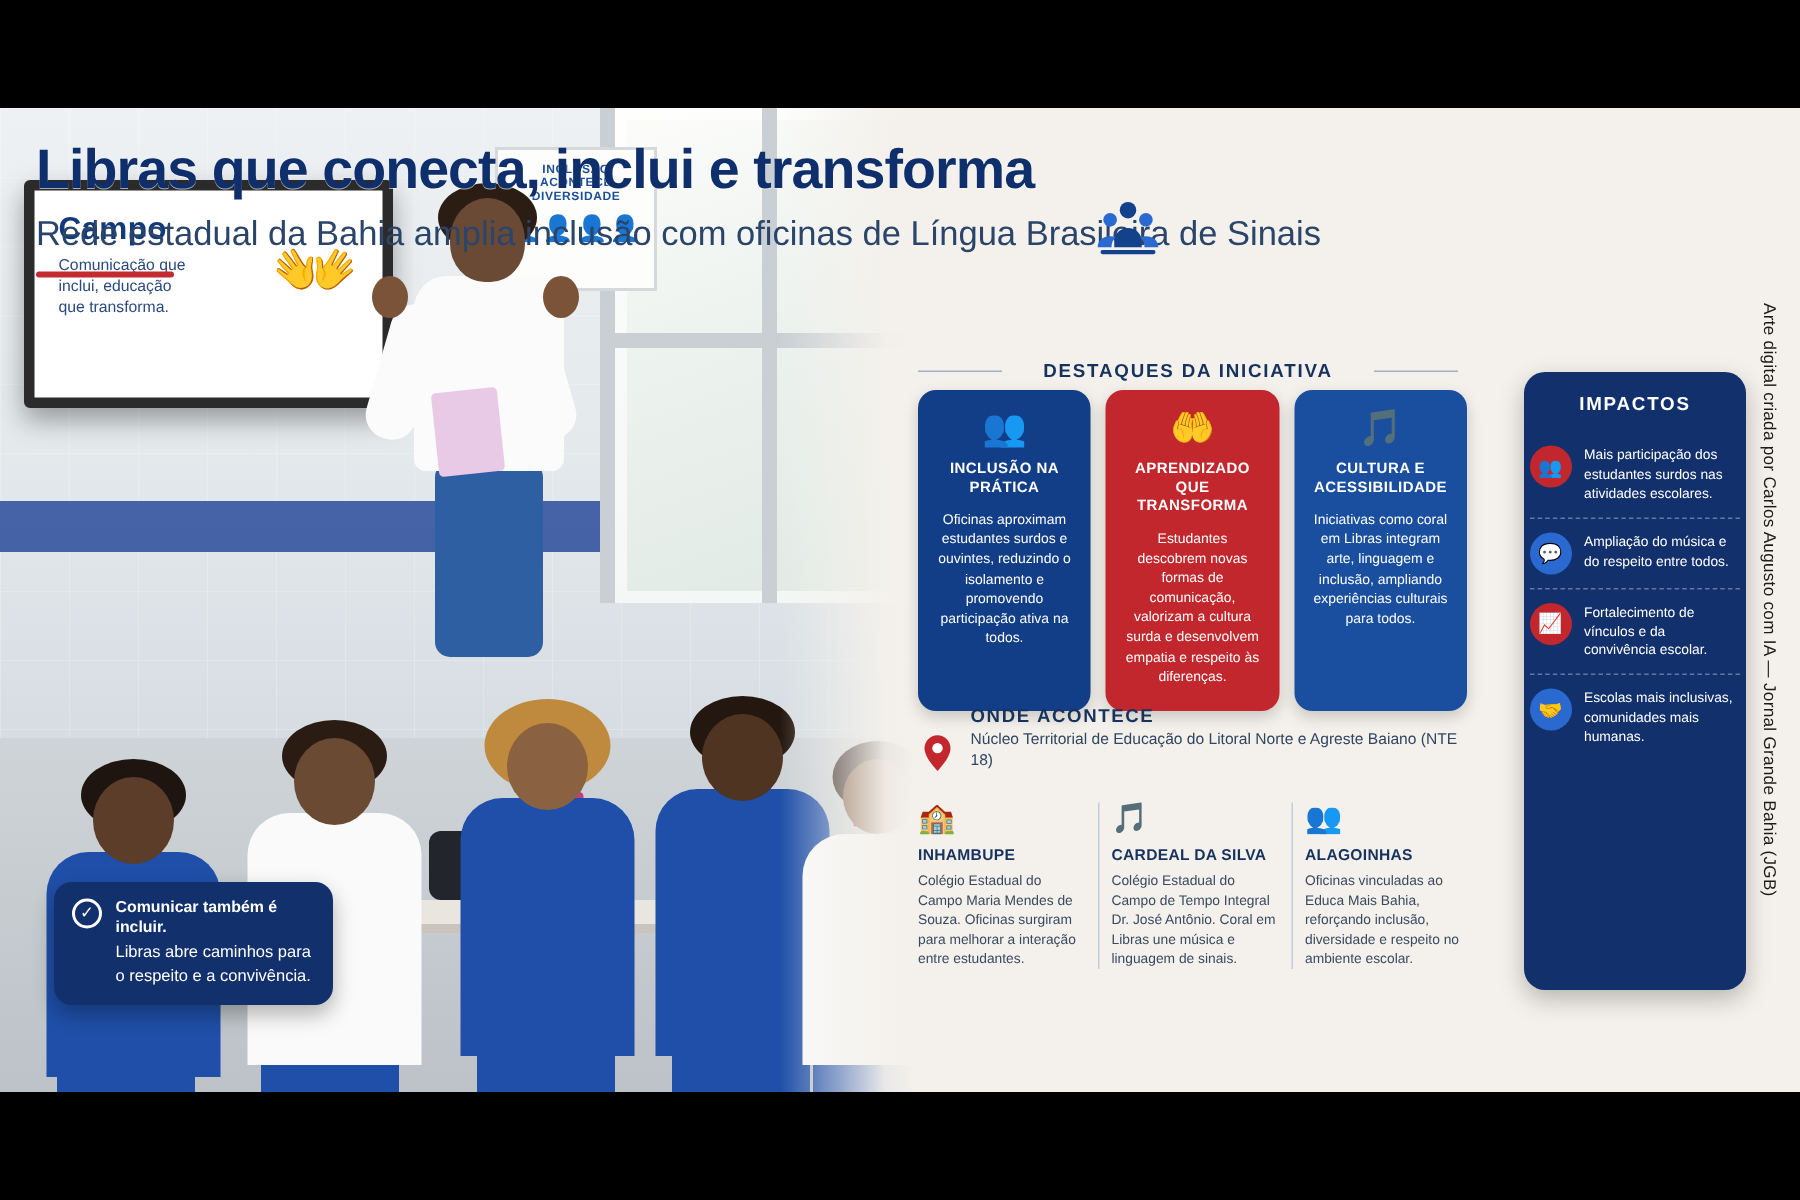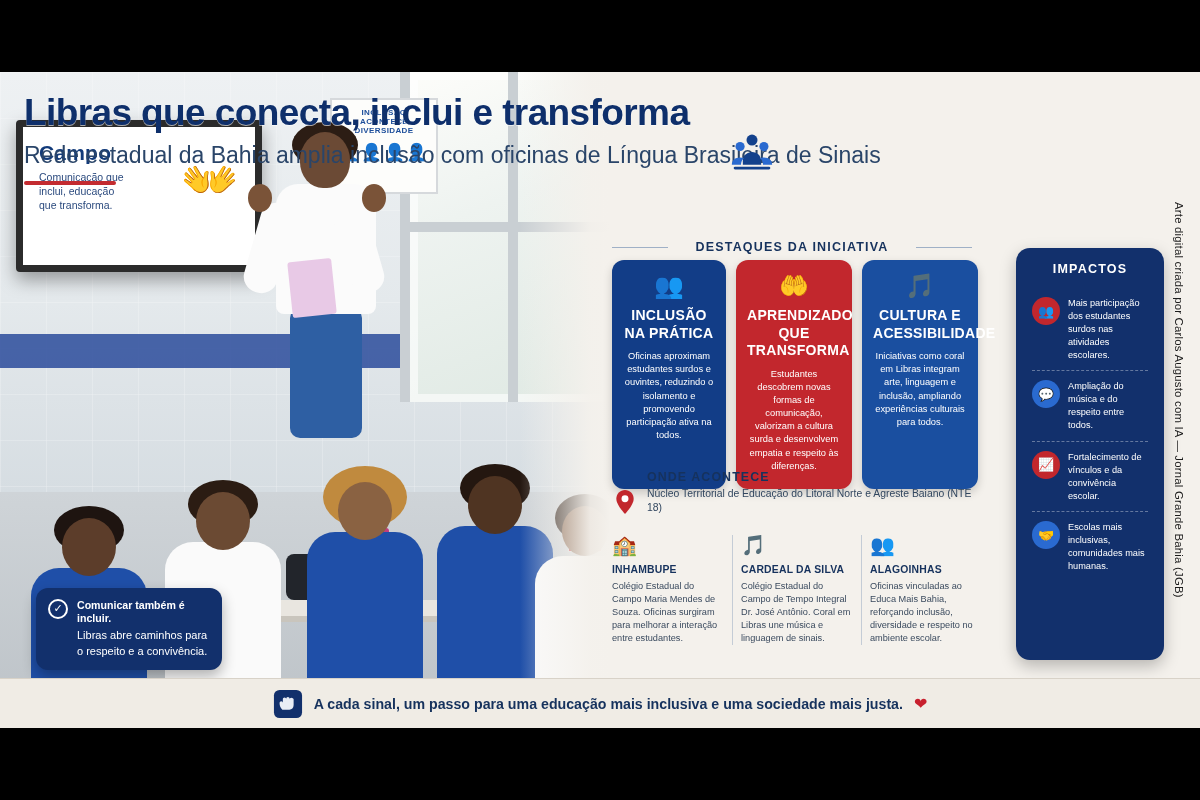--- a/index.html
+++ b/index.html
@@ -149,41 +149,41 @@
 
   .cards{ position:absolute; left:612px; top:188px; width:366px; display:flex; gap:10px; z-index:5;}
   .card{
     width:116px; border-radius:12px; padding:14px 11px 16px; color:#fff; text-align:center;
     box-shadow:0 4px 10px rgba(0,0,0,.18);
   }
   .card.blue{ background:#123d87; }
   .card.red{ background:#c2272d; }
   .card.blue2{ background:#1a4fa0; }
   .card .cicon{ font-size:24px; line-height:1; margin-bottom:9px; display:block;}
-  .card h3{ font-size:14px; font-weight:800; letter-spacing:.3px; line-height:1.25; margin-bottom:8px;}
+  .card h3{ font-size:10px; font-weight:800; letter-spacing:.3px; line-height:1.25; margin-bottom:8px;}
   .card p{ font-size:9.3px; line-height:1.42; font-weight:400;}
 
   
   .onde{ position:absolute; left:612px; top:398px; width:370px; z-index:5; }
   .onde-head{ display:flex; align-items:flex-end; gap:9px; }
   .pin{ width:26px; height:26px; flex:0 0 auto; color:#c2272d;}
   .onde-head h3{ font-size:12.4px; font-weight:800; color:#16325d; letter-spacing:1.1px; }
   .onde-head p{ font-size:10.4px; color:#31465f; line-height:1.34; margin-top:3px;}
   .locals{ display:flex; gap:8px; margin-top:18px;}
   .local{ width:112px; }
   .local .licon{ font-size:20px; color:#1a4fa0; display:block; margin-bottom:7px;}
   .local.red .licon{ color:#c2272d;}
   .local h4{ font-size:10.4px; font-weight:800; color:#16325d; margin-bottom:5px; letter-spacing:.2px;}
   .local p{ font-size:9.2px; color:#3a4a5e; line-height:1.42;}
   .vdiv{ width:1px; background:#c4ccd6; margin-top:2px; }
 
   
   .impactos{
     position:absolute; right:36px; top:176px; width:148px; min-height:412px;
-    background:#12306c; border-radius:14px; padding:14px 16px; color:#fff; z-index:5;
+    background:#12306c; border-radius:14px; padding:14px 4px; color:#fff; z-index:5;
     box-shadow:0 6px 16px rgba(0,0,0,.25);
   }
   .impactos h3{ text-align:center; font-size:12.5px; font-weight:800; letter-spacing:1.2px; margin-bottom:12px;}
   .imp{ display:flex; gap:8px; align-items:flex-start; padding:9px 0;}
   .imp + .imp{ border-top:1px dashed rgba(255,255,255,.35);}
   .imp .bdg{
     flex:0 0 auto; width:28px; height:28px; border-radius:50%;
     display:flex; align-items:center; justify-content:center; font-size:13px;
   }
   .bdg.red{ background:#c2272d;} .bdg.blue{ background:#2a6ad0;}
@@ -394,28 +394,20 @@
     </div>
 
     <div class="note">
       <span class="chk">✓</span>
       <div>
         <h4>Comunicar também é incluir.</h4>
         <p>Libras abre caminhos para o respeito e a convivência.</p>
       </div>
     </div>
 
-    <div class="footer">
-      <svg class="fico" viewBox="0 0 32 32">
-        <rect x="1" y="1" width="30" height="30" rx="6" fill="#12306c"></rect>
-        <path d="M10 22c-2-2-3-4-3-7 0-1 .8-2 1.8-2s1.7.9 1.7 1.9V11c0-1 .8-1.9 1.8-1.9s1.8.9 1.8 1.9v-.8c0-1 .8-1.8 1.8-1.8s1.8.8 1.8 1.8V11c0-1 .8-1.8 1.8-1.8S22 10 22 11v6c0 3-2 5-4.5 5z" fill="#e9edf5"></path>
-      </svg>
-      <p>A cada sinal, um passo para uma educação mais inclusiva e uma sociedade mais justa.</p>
-      <span class="heart">❤</span>
-    </div>
 
   </div>
 
   <div class="credit">
     <span>Arte digital criada por Carlos Augusto com IA — Jornal Grande Bahia (JGB)</span>
   </div>
 
 </div>
 
 </body></html>

